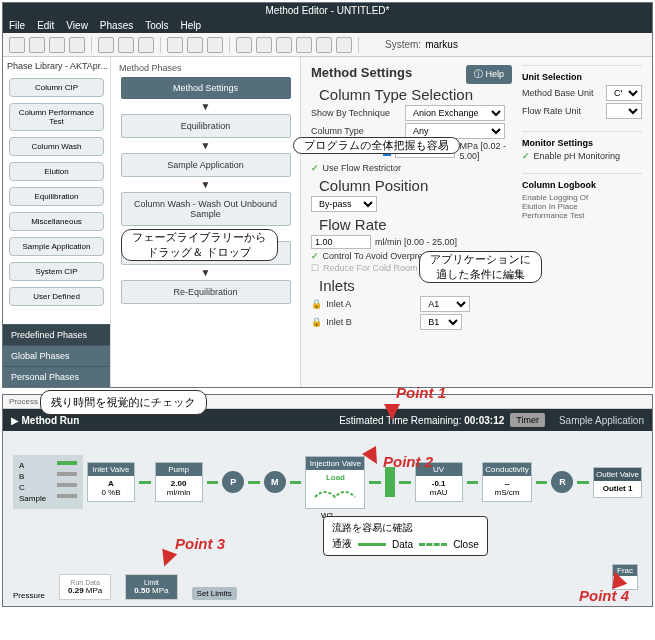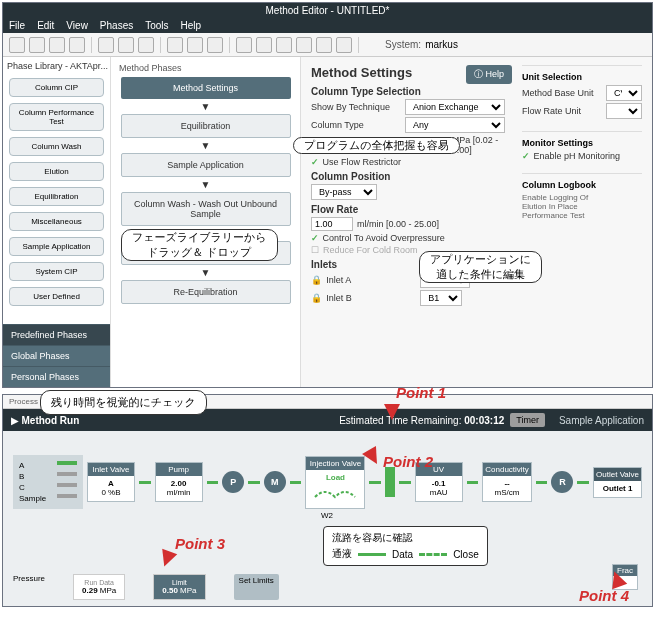--- a/index.html
+++ b/index.html
@@ -26,25 +26,25 @@
 .pb-light{background:#eceff1;color:#333;border:1px solid #b0bec5}
 .arrow{font-size:10px;color:#333}
 .rightpanel{flex:1;background:#f7f7f7;padding:0;overflow:hidden}
 .rtabs{display:flex;border-bottom:1px solid #ccc;background:#eee}
 .rtab{padding:4px 10px;font-size:9px;border-right:1px solid #ccc;background:#fff;cursor:pointer}
 .rtab.inactive{background:#eee;color:#666}
 .rpbody{padding:8px 10px;display:flex;gap:10px}
 .rpleft{flex:1}
 .rpright{width:120px;display:flex;flex-direction:column;gap:10px}
 .h1{font-size:13px;font-weight:bold;color:#333;margin-bottom:6px}
-.sect{font-size:10px;font-weight:bold;color:#333;margin:4px 0 2px}
+.sect{font-size:15px;font-weight:normal;color:#333;margin:4px 8px 2px}
 .row{display:flex;align-items:center;gap:4px;margin:2px 0;font-size:9px;color:#333}
 .row label{width:90px}
 .sel,.inp{border:1px solid #bbb;padding:1px 3px;font-size:9px;background:#fff}
-.inp{width:42px}
+.inp{width:60px}
 .sel{width:100px}
 .helpbtn{background:#546e7a;color:#fff;padding:3px 8px;border-radius:3px;font-size:9px;float:right;cursor:pointer}
 .sidebox{border-top:1px solid #ddd;padding-top:6px}
 .sbt{font-size:9px;font-weight:bold;margin-bottom:3px}
 .callout{position:absolute;background:#fff;border:1px solid #333;border-radius:10px;padding:0 10px;font-size:11px;z-index:20;white-space:nowrap}
 .callout:before{content:"";position:absolute;width:0;height:0}
 .bot{border:1px solid #6b7280;margin:6px 2px 2px;position:relative;background:#fff}
 .bot-title{background:#f5f5f5;border-bottom:1px solid #ccc;padding:2px 6px;font-size:8px;color:#666}
 .runbar{background:#263238;color:#fff;display:flex;align-items:center;padding:4px 8px;font-size:10px}
 .runbar .rbtitle{font-weight:bold}
@@ -54,29 +54,29 @@
 .process{background:#eceff1;padding:12px 8px 8px;position:relative;height:175px}
 .flowrow{display:flex;align-items:center;gap:4px;position:absolute;top:24px;left:10px;right:10px}
 .sidepanel{background:#cfd8dc;padding:4px 6px;font-size:8px;width:70px}
 .sidepanel .lbl{display:flex;justify-content:space-between;margin:2px 0}
 .modbox{background:#fff;border:1px solid #b0bec5;padding:4px;text-align:center;min-width:48px;font-size:8px}
 .modbox .mh{background:#546e7a;color:#fff;margin:-4px -4px 3px;padding:2px;font-size:8px}
 .modbox.dark .mh{background:#455a64}
 .circ{width:22px;height:22px;border-radius:50%;background:#546e7a;color:#fff;display:flex;align-items:center;justify-content:center;font-size:9px;font-weight:bold}
 .greenline{height:3px;background:#4caf50;flex:1;min-width:8px}
 .dashline{height:0;border-top:3px dashed #4caf50;flex:1;min-width:8px}
-.pressure{position:absolute;bottom:6px;left:10px;display:flex;gap:28px;font-size:8px}
+.pressure{position:absolute;bottom:6px;left:10px;display:flex;align-items:flex-end;gap:14px;font-size:8px}
 .prbox{background:#fff;padding:4px 8px;text-align:center;border:1px solid #ccc}
 .prbox.hl{background:#546e7a;color:#fff}
 .setlim{background:#b0bec5;padding:2px 5px;font-size:8px;border-radius:2px}
 .fracbox{position:absolute;right:14px;bottom:16px;background:#fff;border:1px solid #b0bec5;padding:2px 6px;font-size:8px;text-align:left}
 .fracbox .fh{background:#546e7a;color:#fff;margin:-2px -6px 2px;padding:1px 4px}
 .pointlbl{position:absolute;color:#d32f2f;font-weight:bold;font-style:italic;font-size:15px;z-index:30}
 .redarrow{position:absolute;width:0;height:0;border-left:8px solid transparent;border-right:8px solid transparent;border-top:16px solid #d32f2f;z-index:29}
-.legend{position:absolute;bottom:40px;left:320px;background:#fff;border:1px solid #333;border-radius:4px;padding:4px 8px;font-size:10px;display:flex;flex-direction:column;gap:2px}
+.legend{position:absolute;bottom:50px;left:320px;background:#fff;border:1px solid #333;border-radius:4px;padding:4px 8px;font-size:10px;display:flex;flex-direction:column;gap:2px}
 .legend .lr{display:flex;align-items:center;gap:6px}
 .lg-open{width:28px;height:3px;background:#4caf50;display:inline-block}
 .lg-close{width:28px;height:0;border-top:3px dashed #4caf50;display:inline-block}
 .annot{position:absolute;background:#fff;border:1px solid #333;border-radius:10px;padding:4px 10px;font-size:11px;z-index:25}
 .chk{color:#4caf50;font-weight:bold}
 </style>
 </head>
 <body>
 
 <div class="top">

